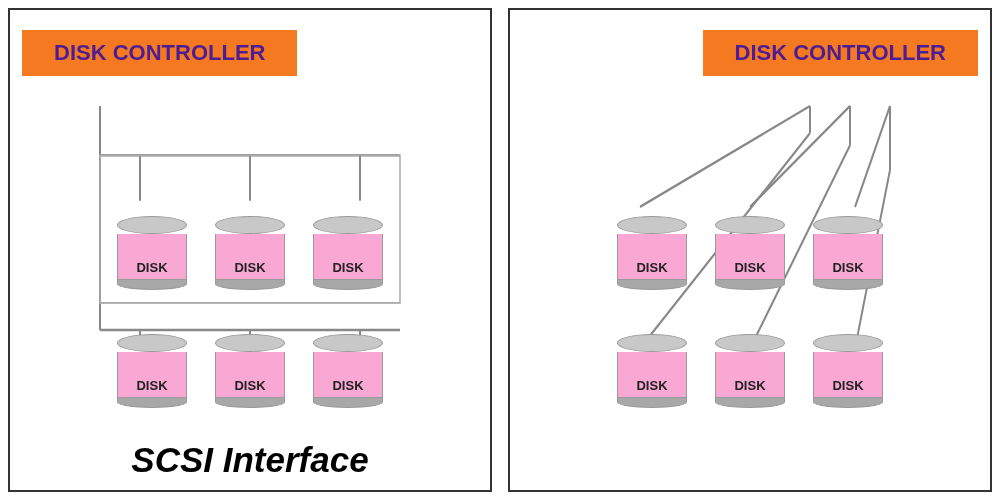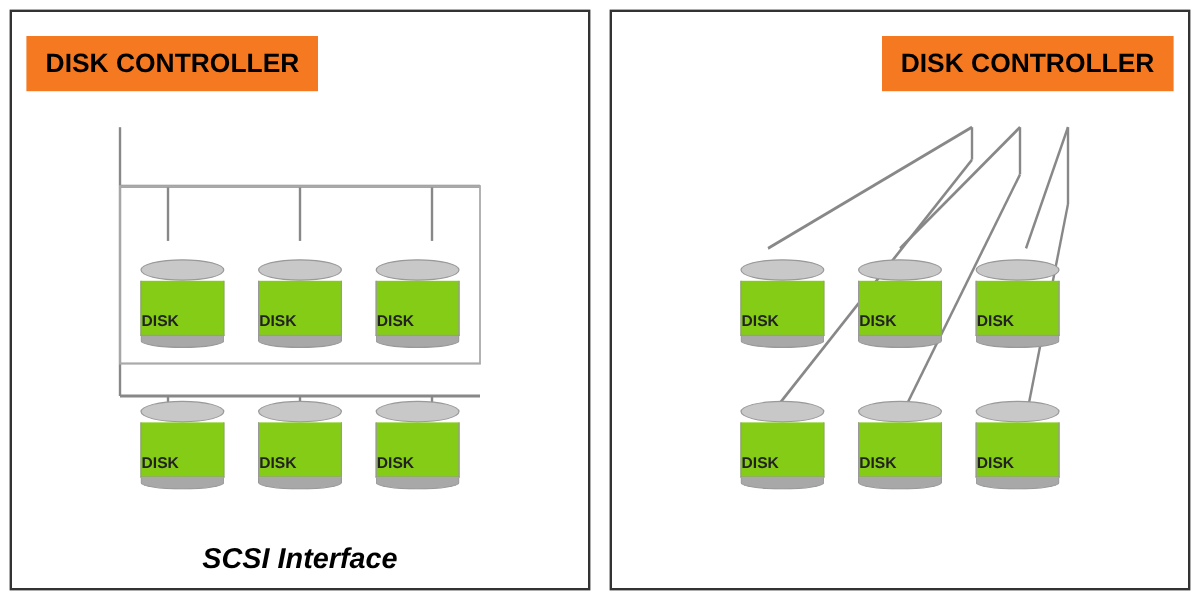--- a/index.html
+++ b/index.html
@@ -16,29 +16,29 @@
       border: 2px solid #333;
       margin: 8px;
       position: relative;
       display: flex;
       flex-direction: column;
       align-items: center;
       padding-bottom: 10px;
     }
     .disk-controller {
       background: #f47920;
-      color: #000000;
+      color: #4c1d95;
       font-weight: 900;
       font-size: 22px;
-      padding: 10px 16px;
+      padding: 10px 32px;
       margin-top: 10px;
       text-align: center;
     }
     .interface-label {
-      font-size: 24px;
+      font-size: 35px;
       font-weight: 900;
       text-align: center;
       margin-top: auto;
       padding-top: 6px;
       font-style: italic;
     }
     
     .disk {
       display: flex;
       flex-direction: column;
@@ -48,27 +48,27 @@
     .disk-top {
       width: 70px;
       height: 18px;
       background: #c8c8c8;
       border-radius: 50%;
       border: 1.5px solid #999;
     }
     .disk-body {
       width: 70px;
       height: 46px;
-      background: #84cc16;
+      background: #f9a8d4;
       border-left: 1.5px solid #999;
       border-right: 1.5px solid #999;
       border-bottom: 1.5px solid #999;
       display: flex;
       align-items: flex-end;
-      justify-content: flex-start;
+      justify-content: center;
       padding-bottom: 4px;
     }
     .disk-label {
       font-size: 13px;
       font-weight: 700;
       color: #222;
     }
     .disk-bottom {
       width: 70px;
       height: 10px;

